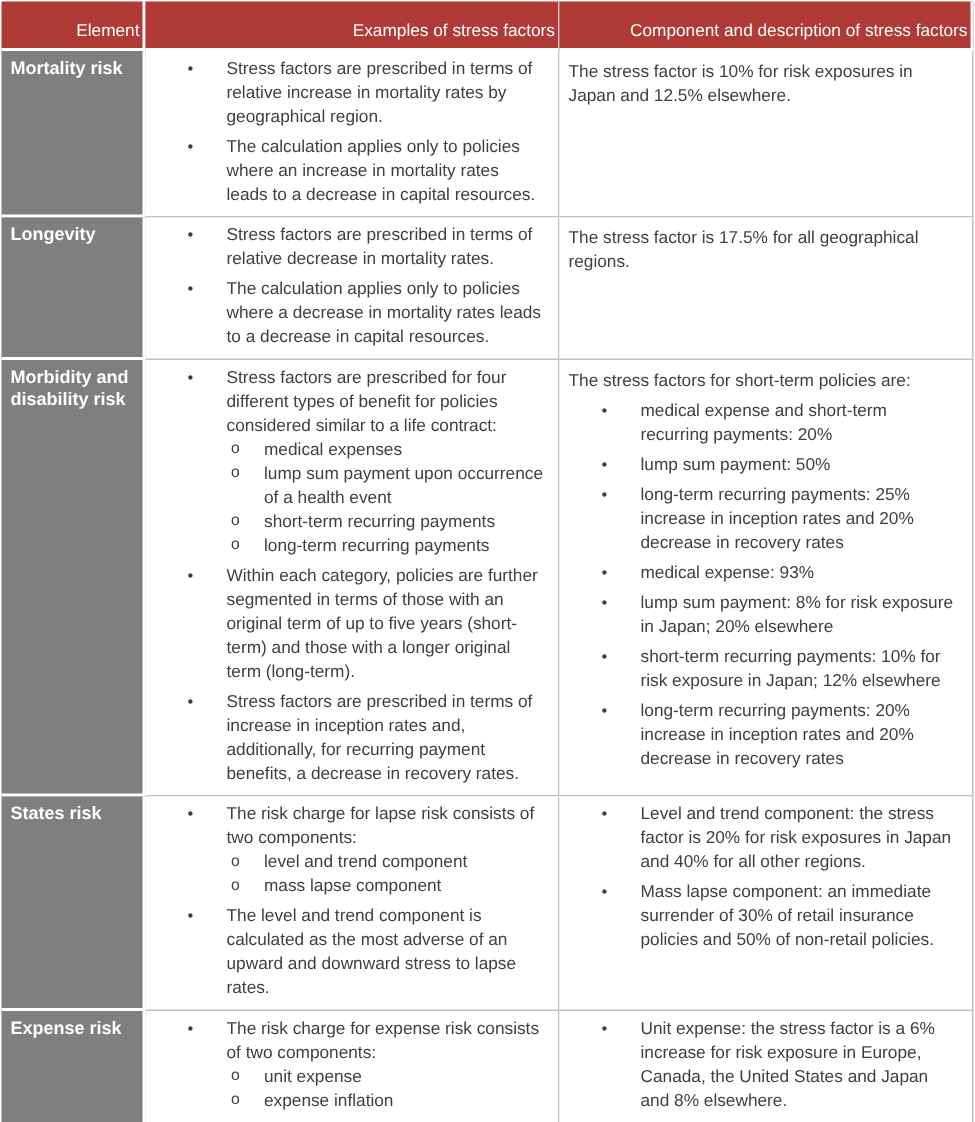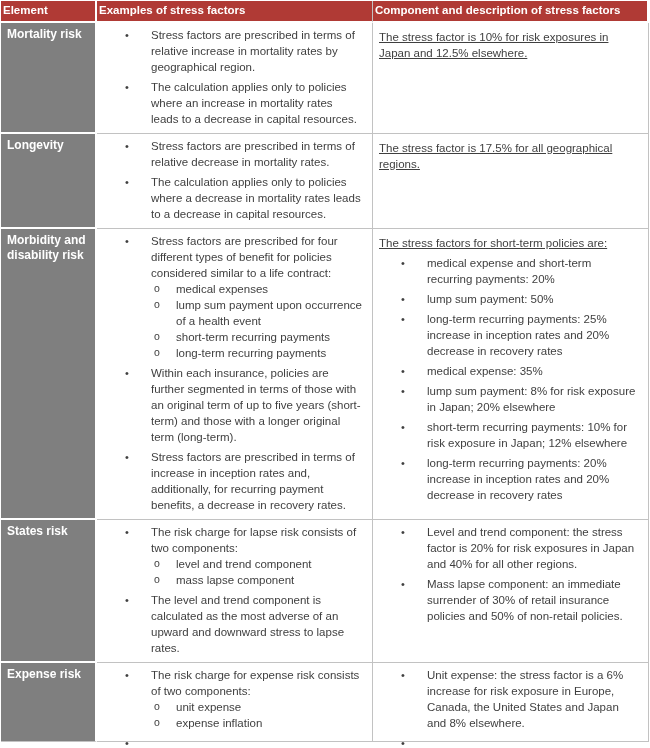--- a/index.html
+++ b/index.html
@@ -6,39 +6,39 @@
     --header-bg:#B03A35;
     --element-bg:#7F7F7F;
     --grid:#C2C2C2;
     --text:#3F3F3F;
   }
   html,body{margin:0;padding:0;background:#fff;}
   body{width:650px;font-family:"Liberation Sans",sans-serif;}
   .table{margin:1px 1px 7px 1px;}
   .hrow,.row{display:grid;grid-template-columns:96px 276px 1fr;align-items:stretch;}
   .hcell{
-    background:var(--header-bg);color:#fff;font-weight:bold;font-size:11.5px;
-    text-align:left;padding:3px 2px 4px 2px;border-bottom:2px solid #fff;line-height:13px;
+    background:var(--header-bg);color:#fff;font-weight:normal;font-size:11.5px;
+    text-align:right;padding:14px 2px 4px 2px;border-bottom:2px solid #fff;line-height:13px;
   }
   .hcell.c1,.hcell.c2{border-right:2px solid #fff;}
   .hcell.c3{border-right:1px solid var(--grid);}
   .element-cell{
     background:var(--element-bg);color:#fff;font-weight:bold;font-size:12px;line-height:15px;
     padding:4px 4px 4px 6px;border-right:2px solid #fff;border-bottom:2px solid #fff;
   }
   .row:last-child .element-cell{border-bottom:1px solid var(--grid);}
   .body-cell{
     background:#fff;color:var(--text);font-size:11.5px;line-height:16px;
     padding:3px 9px 6px 6px;border-bottom:1px solid var(--grid);
   }
   .body-cell.c2{border-right:1px solid var(--grid);}
   .body-cell.c3{border-right:1px solid var(--grid);}
   .item{position:relative;margin-top:4px;}
   .item:first-child{margin-top:1px;}
-  .item.text{margin-top:3px;padding-left:0;text-decoration:underline;}
+  .item.text{margin-top:3px;padding-left:0;}
   .item.bullet{padding-left:48px;}
   .item.bullet .marker{position:absolute;left:22px;top:0;font-size:11px;}
   .item.sub{padding-left:73px;margin-top:0;}
   .item.sub .marker{position:absolute;left:51px;top:-1px;font-size:10.5px;}
 </style>
 </head>
 <body>
 
 <div class="table">
   <div class="hrow">
@@ -68,29 +68,29 @@
         </div>
       </div>
       <div class="row">
         <div class="element-cell c1">Morbidity and disability risk</div>
         <div class="body-cell c2">
           <div class="item bullet"><span class="marker">•</span><span>Stress factors are prescribed for four different types of benefit for policies considered similar to a life contract:</span></div>
           <div class="item sub"><span class="marker">o</span><span>medical expenses</span></div>
           <div class="item sub"><span class="marker">o</span><span>lump sum payment upon occurrence of a health event</span></div>
           <div class="item sub"><span class="marker">o</span><span>short-term recurring payments</span></div>
           <div class="item sub"><span class="marker">o</span><span>long-term recurring payments</span></div>
-          <div class="item bullet"><span class="marker">•</span><span>Within each insurance, policies are further segmented in terms of those with an original term of up to five years (short-term) and those with a longer original term (long-term).</span></div>
+          <div class="item bullet"><span class="marker">•</span><span>Within each category, policies are further segmented in terms of those with an original term of up to five years (short-term) and those with a longer original term (long-term).</span></div>
           <div class="item bullet"><span class="marker">•</span><span>Stress factors are prescribed in terms of increase in inception rates and, additionally, for recurring payment benefits, a decrease in recovery rates.</span></div>
         </div>
         <div class="body-cell c3">
           <div class="item text"><span>The stress factors for short-term policies are:</span></div>
           <div class="item bullet"><span class="marker">•</span><span>medical expense and short-term recurring payments: 20%</span></div>
           <div class="item bullet"><span class="marker">•</span><span>lump sum payment: 50%</span></div>
           <div class="item bullet"><span class="marker">•</span><span>long-term recurring payments: 25% increase in inception rates and 20% decrease in recovery rates</span></div>
-          <div class="item bullet"><span class="marker">•</span><span>medical expense: 35%</span></div>
+          <div class="item bullet"><span class="marker">•</span><span>medical expense: 93%</span></div>
           <div class="item bullet"><span class="marker">•</span><span>lump sum payment: 8% for risk exposure in Japan; 20% elsewhere</span></div>
           <div class="item bullet"><span class="marker">•</span><span>short-term recurring payments: 10% for risk exposure in Japan; 12% elsewhere</span></div>
           <div class="item bullet"><span class="marker">•</span><span>long-term recurring payments: 20% increase in inception rates and 20% decrease in recovery rates</span></div>
         </div>
       </div>
       <div class="row">
         <div class="element-cell c1">States risk</div>
         <div class="body-cell c2">
           <div class="item bullet"><span class="marker">•</span><span>The risk charge for lapse risk consists of two components:</span></div>
           <div class="item sub"><span class="marker">o</span><span>level and trend component</span></div>

